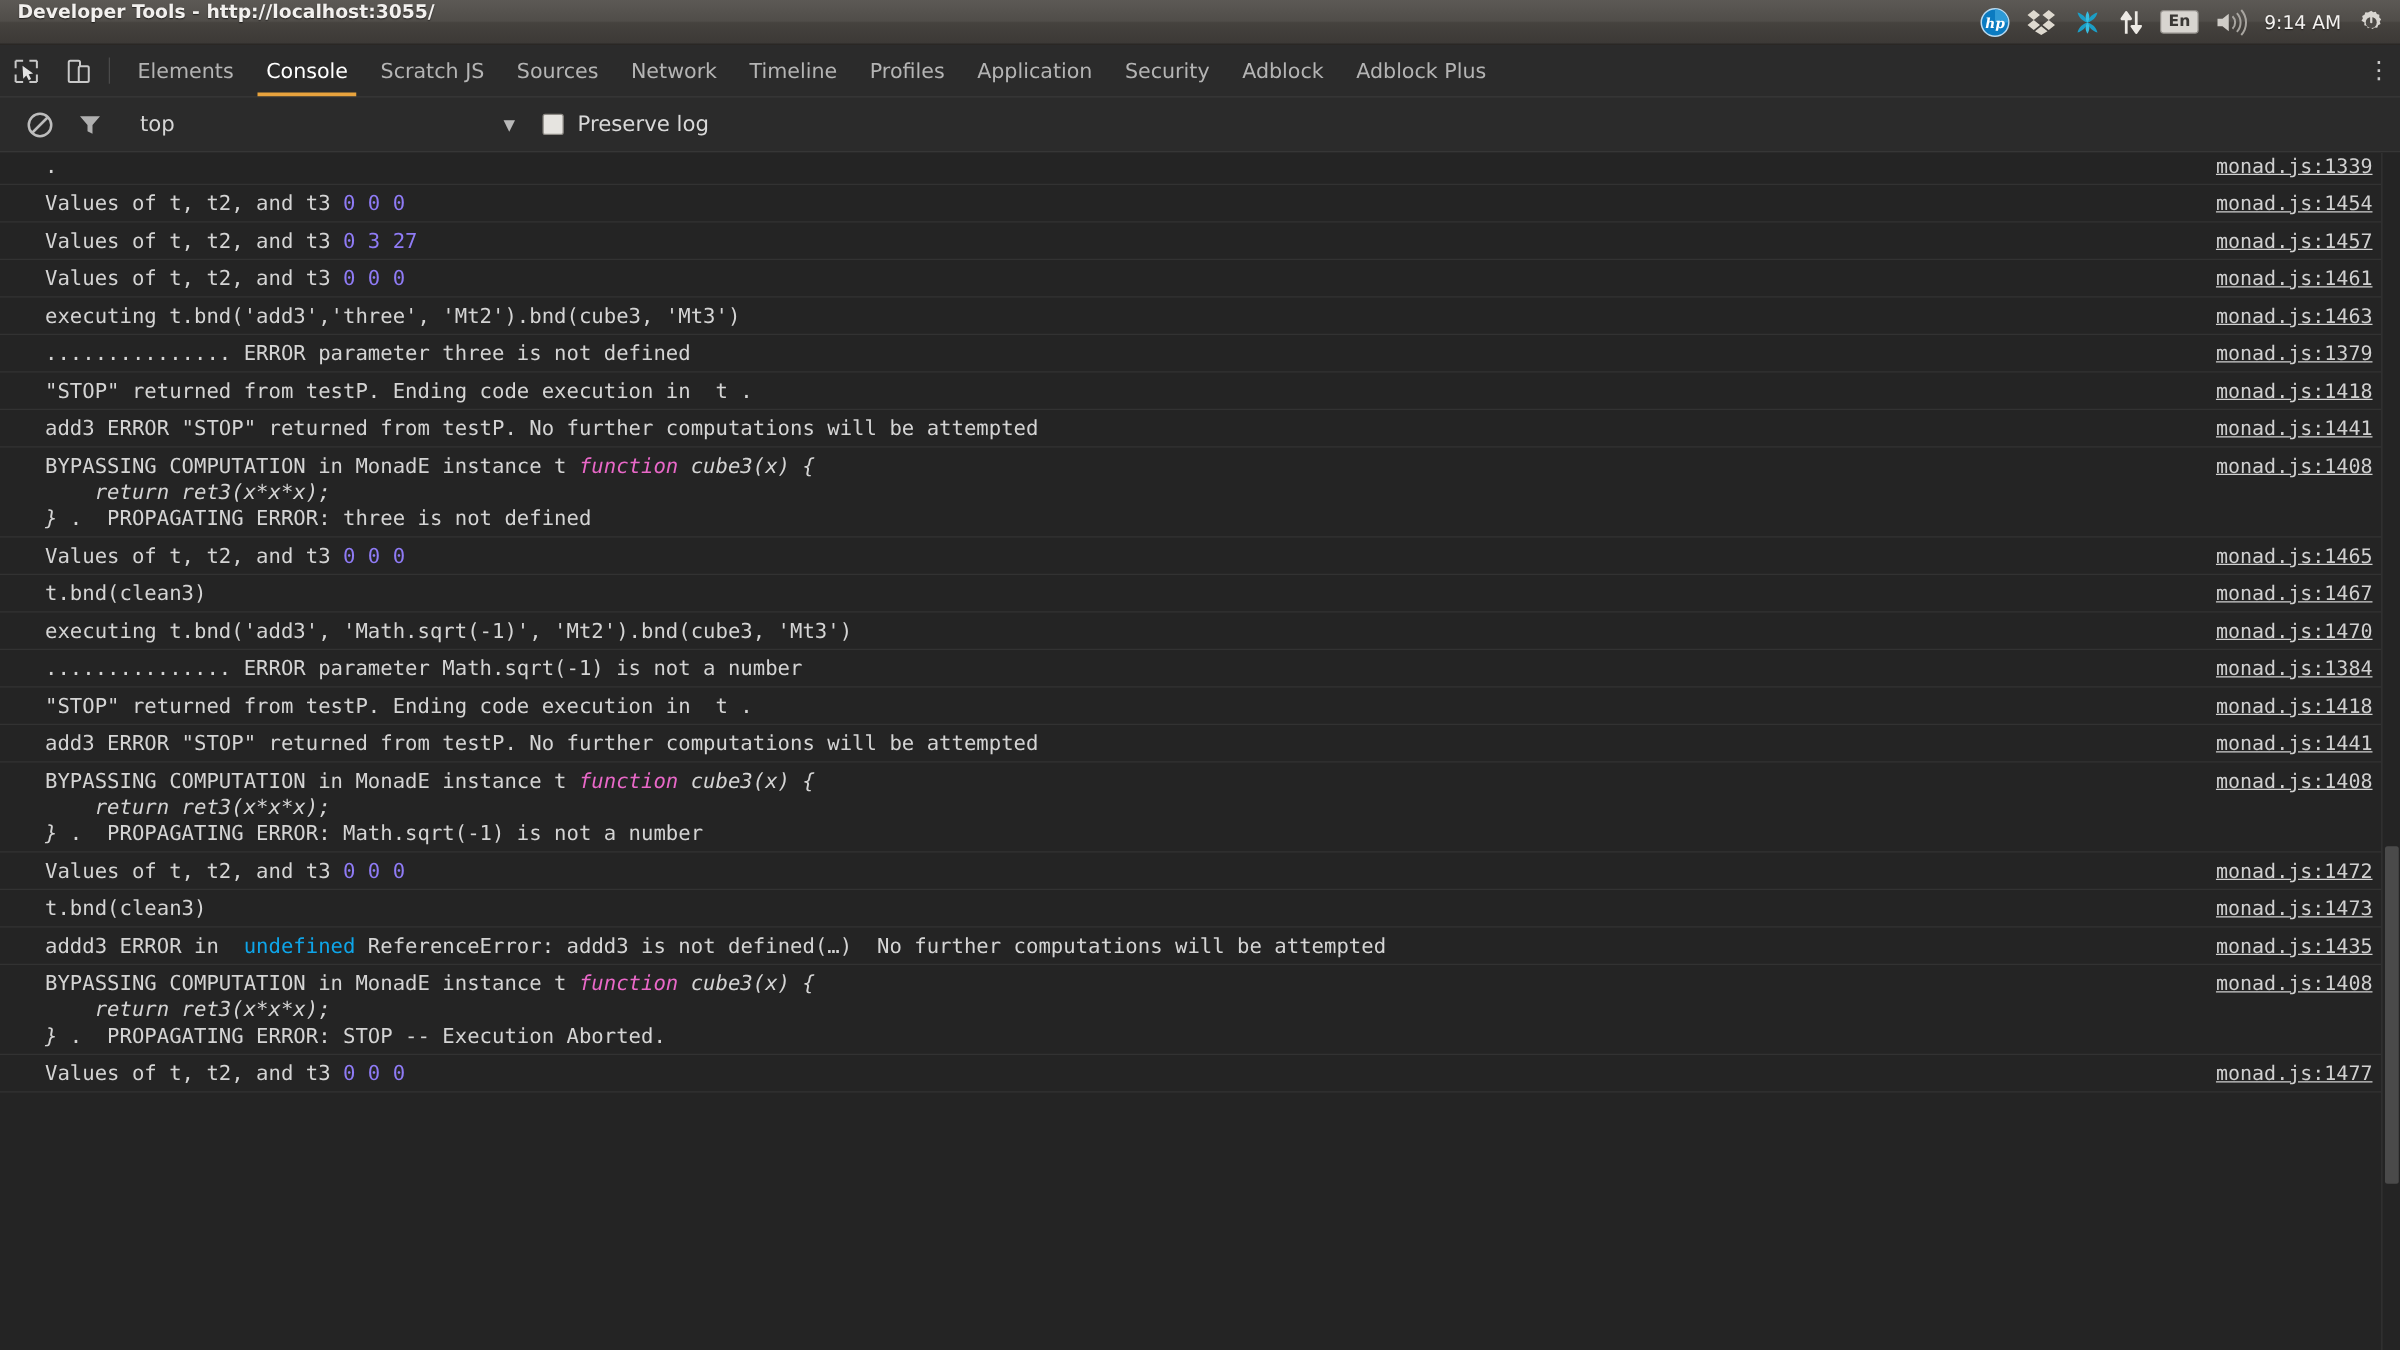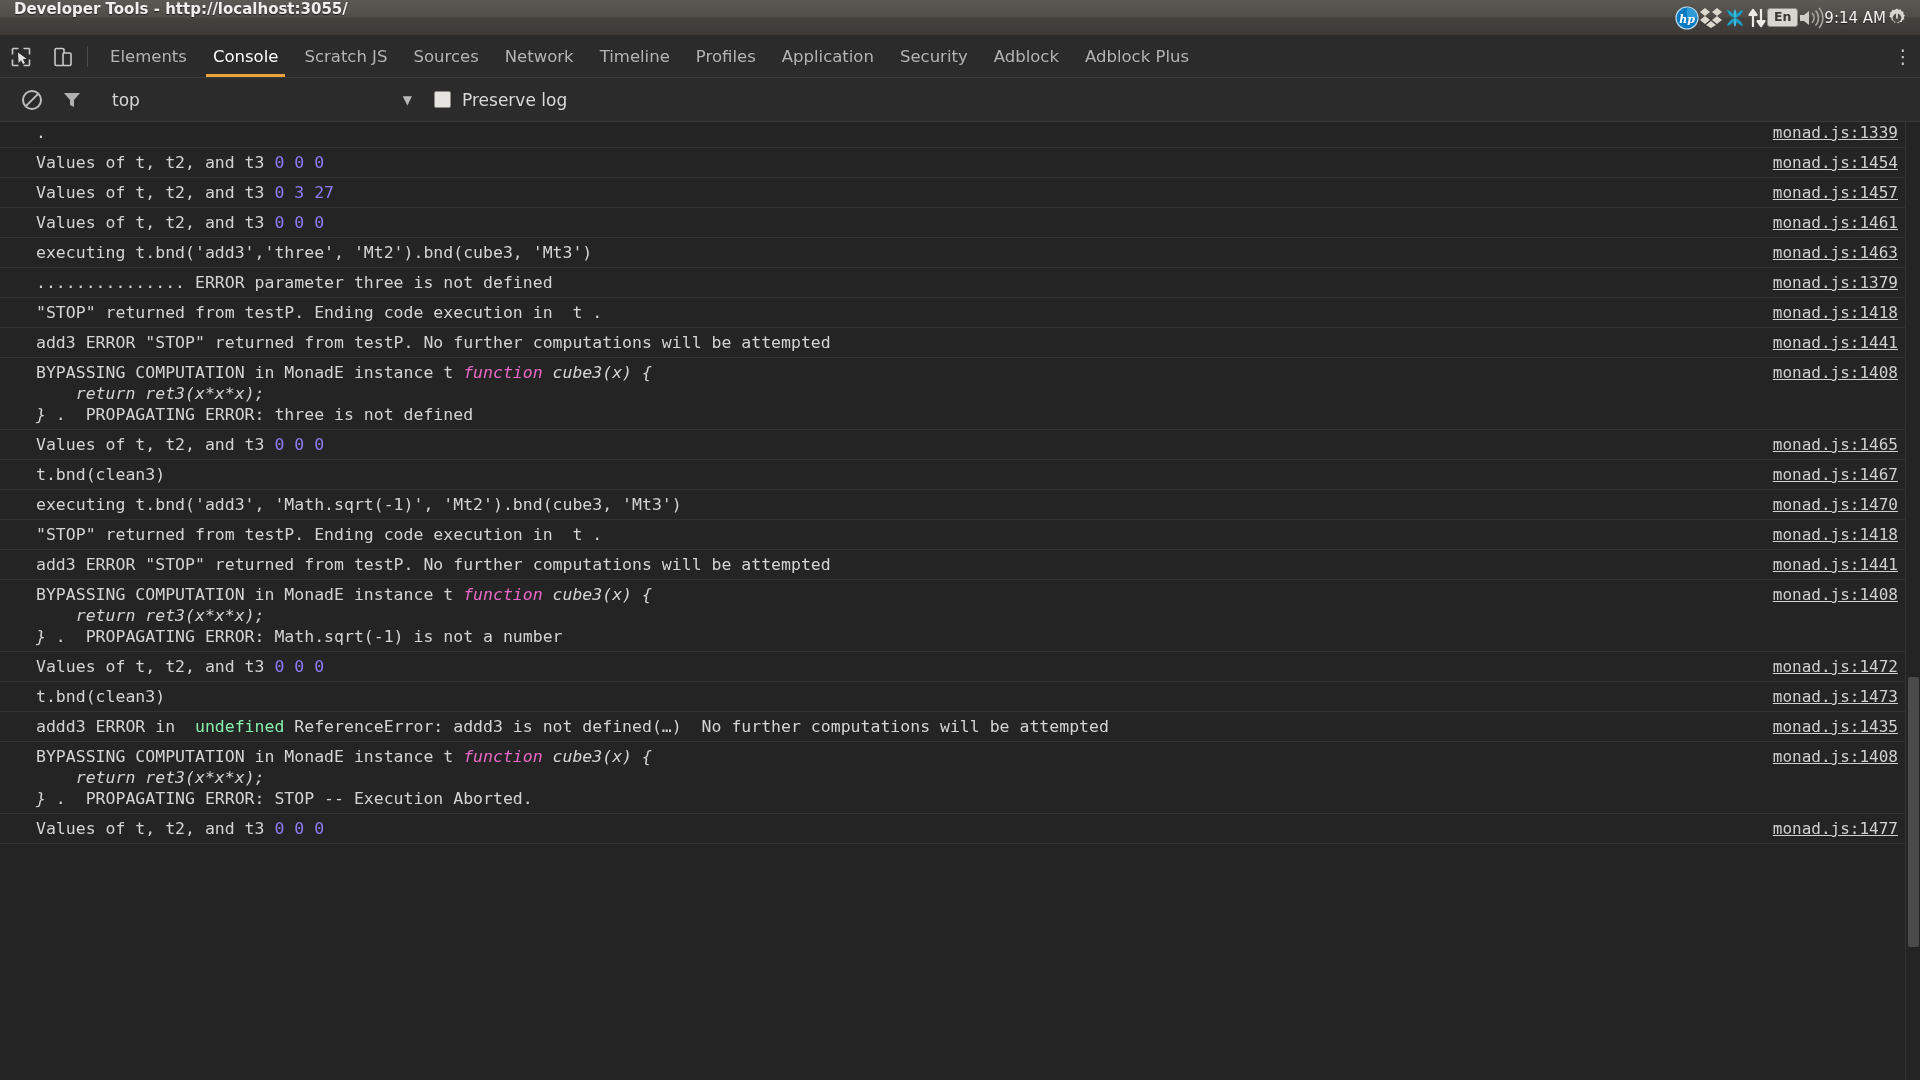--- a/index.html
+++ b/index.html
@@ -20,21 +20,21 @@
     position: relative;
   }
   #window-title {
     color: #f2f0ee;
     font-size: 15px;
     font-weight: bold;
     font-family: "DejaVu Sans", sans-serif;
     text-shadow: 0 1px 1px rgba(0,0,0,.6);
     white-space: nowrap;
   }
-  #tray { margin-left: auto; display: flex; align-items: center; padding-right: 4px; }
+  #tray { margin-left: auto; display: flex; align-items: center; gap: 13px; padding-right: 4px; }
   .tray-item { display: flex; align-items: center; justify-content: center; height: 28px; }
   #tray-clock {
     color: #f4f2f0; font-size: 15px; font-family: "DejaVu Sans", sans-serif;
     text-shadow: 0 1px 1px rgba(0,0,0,.6); white-space: nowrap;
   }
   .kbd-badge {
     background: #d8d5d0; color: #3a3835;
     font-size: 12.5px; font-weight: bold;
     font-family: "DejaVu Sans", sans-serif;
     border-radius: 3px; padding: 2px 6px 3px; line-height: 1;
@@ -129,21 +129,21 @@
     align-self: flex-start;
     color: #d0d0d0;
     font-family: "DejaVu Sans Mono", monospace;
     font-size: 16px;
     line-height: 21px;
     text-decoration: underline;
     white-space: nowrap;
     padding-right: 22px;
   }
   .num { color: #8f7bf5; }
-  .dim { color: #86efac; }
+  .dim { color: #0ea5e9; }
   .kw  { color: #e968c8; font-style: italic; }
   .it  { font-style: italic; }
 
   
   #scrollbar {
     position: absolute; top: 0; right: 0; width: 15px; height: 100%;
     background: #242424; border-left: 1px solid #333;
   }
   #scroll-thumb {
     position: absolute; left: 2px; width: 11px;
@@ -304,20 +304,24 @@
       </div>
       <div class="msg">
         <div class="msg-text"><span>t.bnd(clean3)</span></div>
         <a class="src">monad.js:1467</a>
       </div>
       <div class="msg">
         <div class="msg-text"><span>executing t.bnd('add3', 'Math.sqrt(-1)', 'Mt2').bnd(cube3, 'Mt3')</span></div>
         <a class="src">monad.js:1470</a>
       </div>
       <div class="msg">
+        <div class="msg-text"><span>............... ERROR parameter Math.sqrt(-1) is not a number</span></div>
+        <a class="src">monad.js:1384</a>
+      </div>
+      <div class="msg">
         <div class="msg-text"><span>"STOP" returned from testP. Ending code execution in  t .</span></div>
         <a class="src">monad.js:1418</a>
       </div>
       <div class="msg">
         <div class="msg-text"><span>add3 ERROR "STOP" returned from testP. No further computations will be attempted</span></div>
         <a class="src">monad.js:1441</a>
       </div>
       <div class="msg">
         <div class="msg-text"><span>BYPASSING COMPUTATION in MonadE instance t </span><span class="kw">function </span><span class="it">cube3(x) {
     return ret3(x*x*x);

